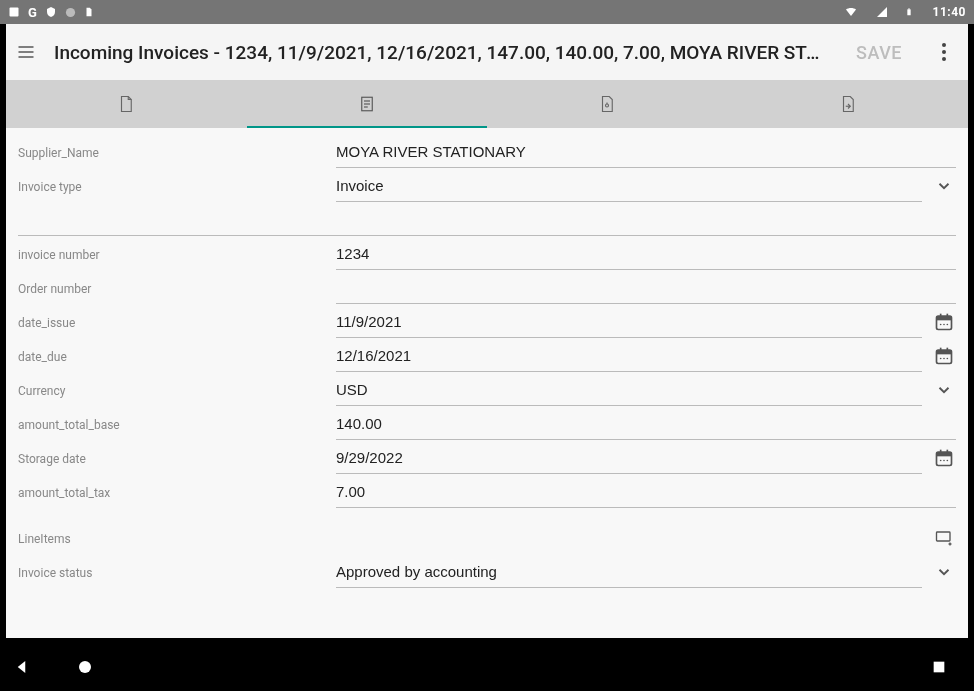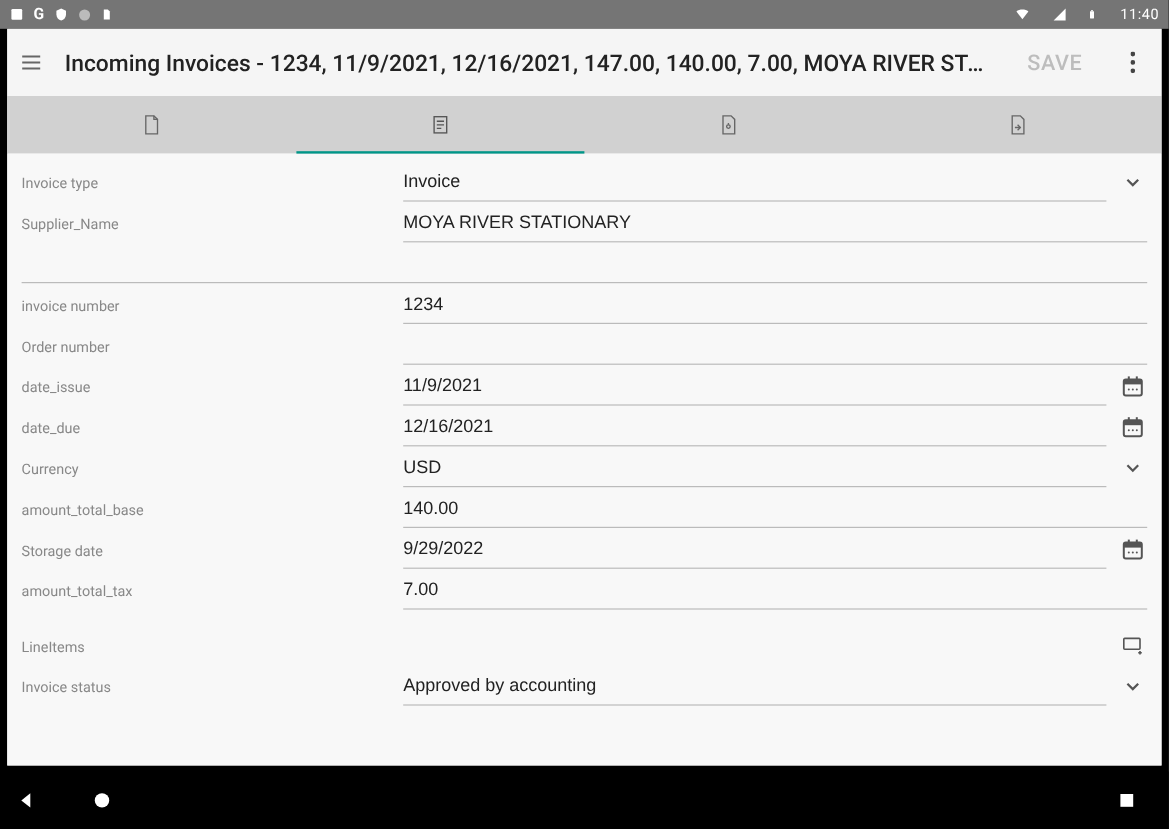--- a/index.html
+++ b/index.html
@@ -20,21 +20,21 @@
     height: 24px;
     background: #757575;
     color: #fff;
     display: flex;
     align-items: center;
     padding: 0 8px;
     font-size: 12px;
     justify-content: space-between;
   }
   .status-left { display: flex; gap: 8px; align-items: center;}
-  .status-right { display: flex; gap: 16px; align-items: center; font-weight:400;}
+  .status-right { display: flex; gap: 16px; align-items: center; font-weight:700;}
   .status-right .clock { margin-left:4px; letter-spacing:0.5px;}
   .app-area {
     background: #f8f8f8;
     width: 962px;
     margin: 0 auto;
     height: 614px;
     position: relative;
     overflow: hidden;
   }
   .app-bar {
@@ -249,35 +249,35 @@
             <path d="M6 2h9l4 4v16H6V2z"></path>
             <path d="M12 18l3-3-3-3"></path>
             <path d="M9 15h6"></path>
           </svg>
       </div>
     </div>
 
     <div class="form-content">
 
       <div class="form-row">
+        <div class="form-label">Supplier_Name</div>
+        <div class="form-field-wrap">
+          <input class="form-field" value="MOYA RIVER STATIONARY" style="">
+        </div>
+      </div>
+
+      <div class="form-row">
         <div class="form-label">Invoice type</div>
         <div class="form-field-wrap">
           <input class="form-field" readonly="" value="Invoice" style="">
           <div class="trailing-icon">
             <svg width="18" height="18" viewBox="0 0 24 24" fill="none" stroke="#555" stroke-width="2.5">
                 <polyline points="6 9 12 15 18 9"></polyline>
               </svg>
           </div>
-        </div>
-      </div>
-
-      <div class="form-row">
-        <div class="form-label">Supplier_Name</div>
-        <div class="form-field-wrap">
-          <input class="form-field" value="MOYA RIVER STATIONARY" style="">
         </div>
       </div>
 
       <div class="form-row">
         <div class="form-field-wrap">
           <input class="form-field" value="" style="">
         </div>
       </div>
 
       <div class="form-row">

